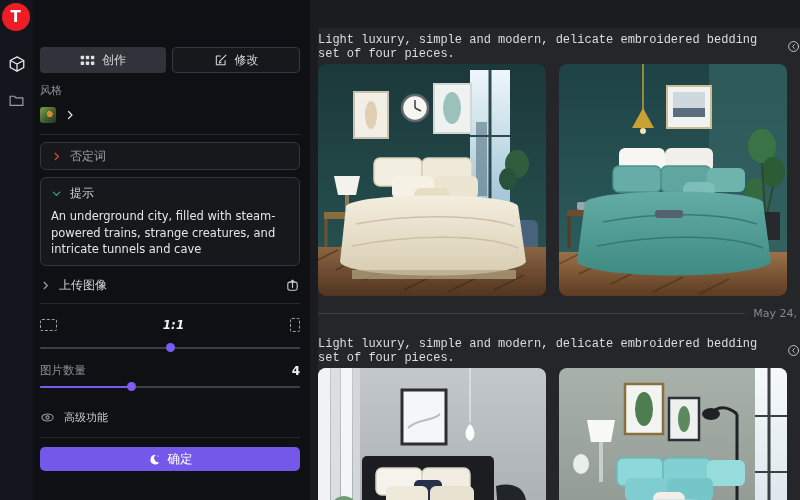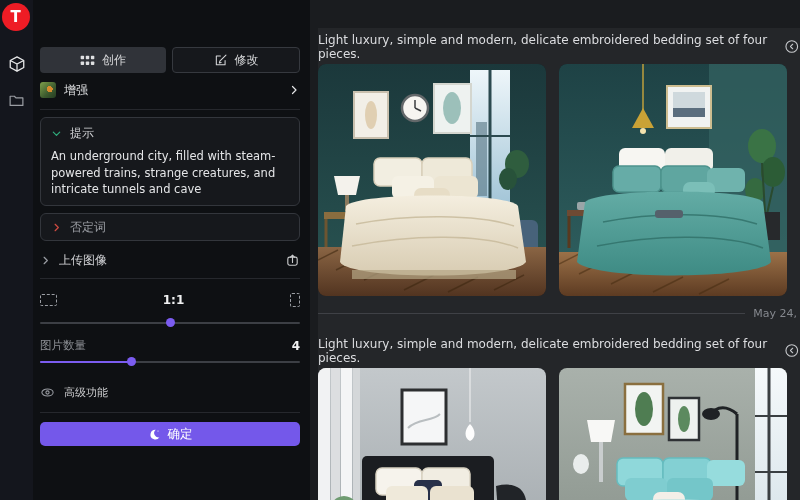--- a/index.html
+++ b/index.html
@@ -40,21 +40,21 @@
   .pbox.collapsed .pbox-head { color:#9a9da3; }
 
   .line-row { margin-top:8px; height:22px; display:flex; align-items:center; gap:8px;
     font-size:12px; color:#d2d3d6; cursor:pointer; }
   .line-row .grow { flex:1; }
 
   .aspect-row { margin-top:10px; height:22px; display:flex; align-items:center; }
   .ar-icon { border:1px dashed #9a9da3; border-radius:2px; }
   .ar-land { width:17px; height:12px; }
   .ar-port { width:10px; height:14px; }
-  .ar-value { flex:1; text-align:center; font-size:12px; font-weight:bold; color:#f0f1f2; }
+  .ar-value { flex:1; text-align:center; font-size:12px; font-weight:bold; color:#f0f1f2;font-style:italic; }
 
   .slider { position:relative; height:10px; margin-top:7px; cursor:pointer; }
   .slider .track { position:absolute; left:0; right:0; top:4px; height:2px; background:#3c3f45; border-radius:1px; }
   .slider .fill { position:absolute; left:0; top:4px; height:2px; background:#7b5cf0; border-radius:1px; }
   .slider .handle { position:absolute; top:0; width:9px; height:9px; border-radius:50%; background:#7b5cf0; }
 
   .count-row { margin-top:10px; display:flex; align-items:center; font-size:11.5px; }
   .count-row .lbl { color:#8d9095; flex:1; }
   .count-row .val { color:#f0f1f2; font-weight:bold; font-size:12px; }
 
@@ -62,21 +62,21 @@
     font-size:11px; color:#c9cacc; cursor:pointer; }
 
   .confirm-btn { margin-top:9px; height:24px; border-radius:5px; background:#7458ea; border:none;
     width:100%; display:flex; align-items:center; justify-content:center; gap:7px;
     color:#fff; font-size:12.5px; cursor:pointer; }
 
   
   .content { position:absolute; left:310px; top:0; right:0; bottom:0; background:#1a1c1f; }
   .feed { position:absolute; left:8px; top:28px; right:0; bottom:0; background:#242629;
     padding:10px 0 0 0; overflow:hidden; }
-  .caption-row { height:17px; margin:0 0 9px 0; display:flex; align-items:center; gap:14px; }
+  .caption-row { height:17px; margin:0 0 9px 0; display:flex; align-items:center; gap:14px;font-family:Liberation Mono, monospace; }
   .caption-row .cap { font-size:12px; color:#dcdde0; }
   .caption-row.second { margin-top:22px; }
   .grid { display:flex; gap:13px; }
   .card { width:228px; height:232px; border-radius:8px; overflow:hidden; background:#17191c; cursor:pointer; flex:0 0 auto; }
   .card svg { display:block; width:100%; height:100%; }
   .divider-row { margin-top:10px; height:14px; display:flex; align-items:center; }
   .divider-row .rule { flex:1; height:1px; background:#3f4146; }
   .divider-row .date { flex:0 0 auto; padding:0 3px 0 8px; font-size:11px; color:#85888e; white-space:nowrap; }
 
   .ic { display:block; }
@@ -117,46 +117,46 @@
       </div>
       <div class="tab inactive">
         <svg class="ic" width="14" height="14" viewBox="0 0 24 24" fill="none" stroke="#d6d7d9" stroke-width="1.8" stroke-linecap="round" stroke-linejoin="round">
           <path d="M11 5 H4 V20 H19 V13"></path>
           <path d="M10 14 L20.5 3.5 M10 14 l-0.8 3 3-0.8"></path>
         </svg>
         <span>修改</span>
       </div>
     </div>
 
+    <div class="field-label">风格</div>
     <div class="style-row">
       <span class="style-thumb"></span>
-      <span class="name">增强</span>
       <svg class="ic" width="12" height="12" viewBox="0 0 24 24" fill="none" stroke="#e4e5e7" stroke-width="2.4" stroke-linecap="round" stroke-linejoin="round">
         <polyline points="9 5 16 12 9 19"></polyline>
       </svg>
     </div>
     <div class="divider"></div>
+
+    <div class="pbox collapsed">
+      <div class="pbox-head">
+        <svg class="ic" width="11" height="11" viewBox="0 0 24 24" fill="none" stroke="#cf4b42" stroke-width="2.6" stroke-linecap="round" stroke-linejoin="round">
+          <polyline points="9 5 16 12 9 19"></polyline>
+        </svg>
+        <span>否定词</span>
+      </div>
+    </div>
 
     <div class="pbox">
       <div class="pbox-head">
         <svg class="ic" width="11" height="11" viewBox="0 0 24 24" fill="none" stroke="#2fae7d" stroke-width="2.6" stroke-linecap="round" stroke-linejoin="round">
           <polyline points="5 9 12 16 19 9"></polyline>
         </svg>
         <span>提示</span>
       </div>
       <div class="ptext">An underground city, filled with steam-powered trains, strange creatures, and intricate tunnels and cave</div>
-    </div>
-
-    <div class="pbox collapsed">
-      <div class="pbox-head">
-        <svg class="ic" width="11" height="11" viewBox="0 0 24 24" fill="none" stroke="#cf4b42" stroke-width="2.6" stroke-linecap="round" stroke-linejoin="round">
-          <polyline points="9 5 16 12 9 19"></polyline>
-        </svg>
-        <span>否定词</span>
-      </div>
     </div>
 
     <div class="line-row">
       <svg class="ic" width="11" height="11" viewBox="0 0 24 24" fill="none" stroke="#9a9da3" stroke-width="2.6" stroke-linecap="round" stroke-linejoin="round">
         <polyline points="9 5 16 12 9 19"></polyline>
       </svg>
       <span>上传图像</span>
       <span class="grow"></span>
       <svg class="ic" width="15" height="15" viewBox="0 0 24 24" fill="none" stroke="#c9cacc" stroke-width="1.8" stroke-linecap="round" stroke-linejoin="round">
         <rect x="4.5" y="6.5" width="15" height="13" rx="3"></rect>

